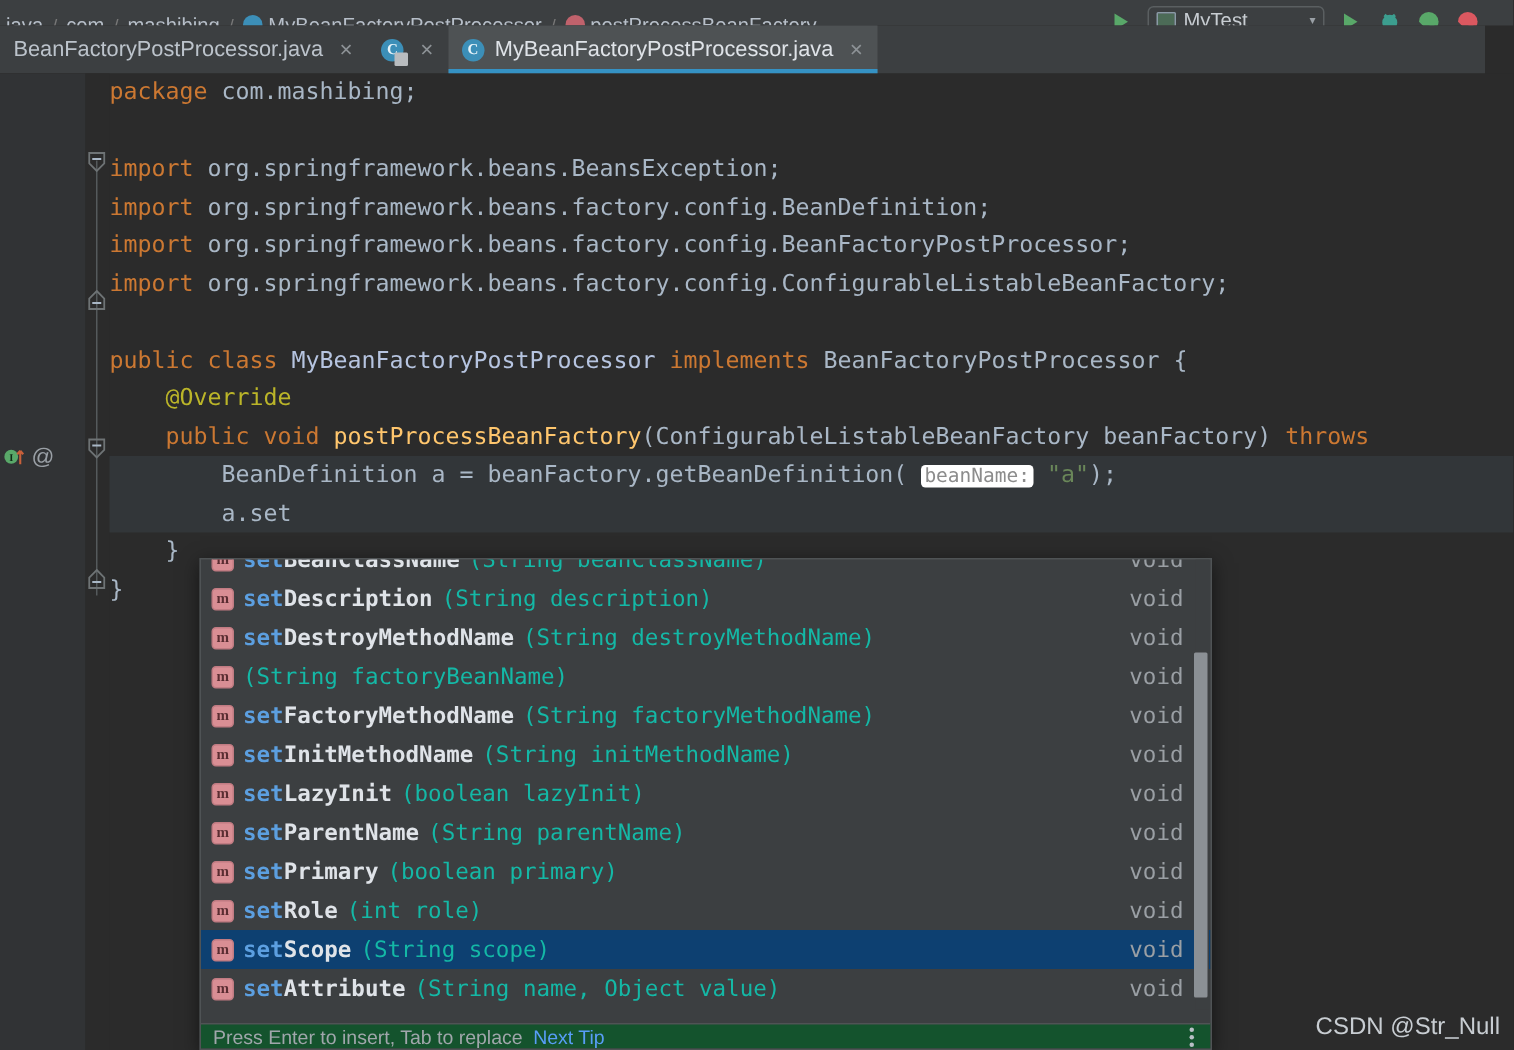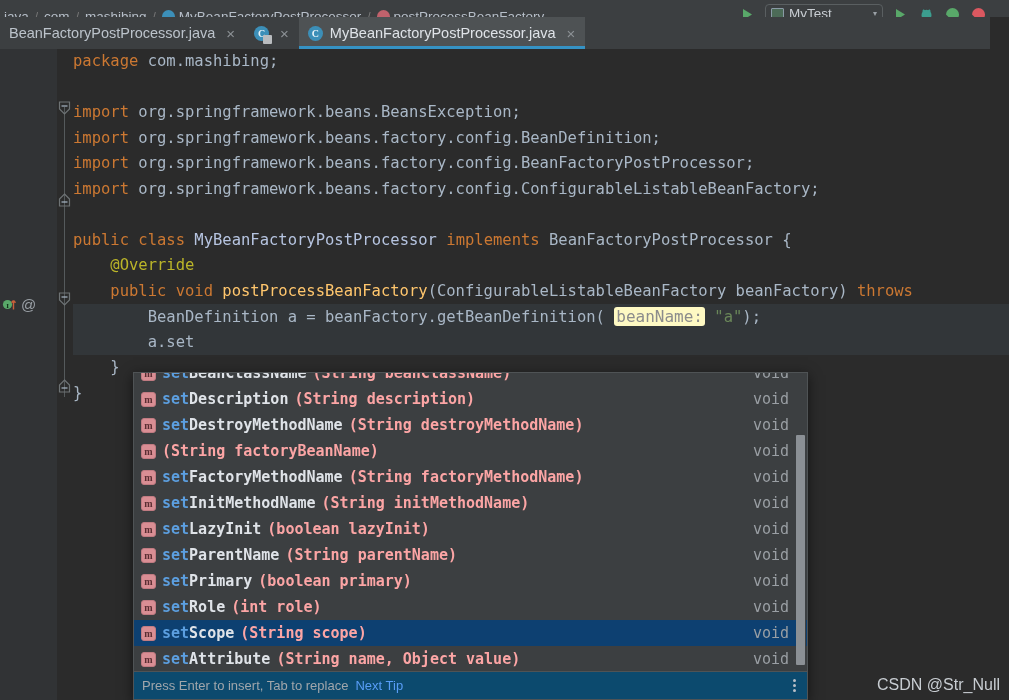--- a/index.html
+++ b/index.html
@@ -114,22 +114,22 @@
   .code .ln { height: 25.5px; padding-left: 0; }
   .code .ln.hl { background: #323639; }
 
   .k  { color: #cc7832; }          
   .id { color: #a9b7c6; }          
   .cls{ color: #b6c4e0; }          
   .an { color: #bbb529; }          
   .mn { color: #ffc66d; }          
   .st { color: #6a8759; }
   .hint {
-    color: #8c8c8c; background: #fef9c3;
-    border-radius: 3px; padding: 0 2px; font-size: 16px;
+    color: #8c8c8c; background: #ffffff;
+    border-radius: 3px; padding: 0 2px; font-size: 13px;
   }
 
   
   .popup {
     position: absolute; left: 133px; top: 372px; width: 675px; height: 328px;
     background: #3c3f41;
     border: 1px solid #4f5355;
     box-shadow: 0 3px 12px rgba(0,0,0,.55);
     overflow: hidden;
   }
@@ -148,35 +148,35 @@
   .m-icon {
     width: 15px; height: 15px; flex: none; border-radius: 3px;
     background: #d98e94; border: 1px solid #c07b82;
     color: #5a2d32; font-size: 10px; font-weight: bold;
     display: flex; align-items: center; justify-content: center;
     font-family: "Liberation Serif", serif;
   }
   .c-name { font-weight: bold; white-space: pre; }
   .c-pre  { color: #5c9fe0; }
   .c-rest { color: #dfe3e8; }
-  .c-args { color: #fca5a5; white-space: pre; font-weight: bold; }
+  .c-args { color: #14b8a6; white-space: pre; }
   .c-type {
     position: absolute; right: 18px; color: #9a9fa4; font-size: 15px;
   }
   .popup-scroll {
     position: absolute; right: 1px; top: 0; bottom: 26px; width: 9px;
     background: #3c3f41;
   }
   .popup-thumb {
     position: absolute; right: 1px; width: 9px; top: 62px; height: 230px;
     background: #8b9095; border-radius: 1px;
   }
   .popup-footer {
-    position: absolute; left: 0; right: 0; bottom: 0; height: 28px;
-    background: #0c4a6e; border-top: 1px solid #4f5355;
+    position: absolute; left: 0; right: 0; bottom: 0; height: 17px;
+    background: #14532d; border-top: 1px solid #4f5355;
     display: flex; align-items: center; padding: 0 8px;
     font-size: 13px; color: #a0a6ab;
   }
   .popup-footer .link { color: #589df6; margin-left: 7px; }
   .kebab {
     margin-left: auto; display: flex; flex-direction: column; gap: 2px;
     padding-right: 3px;
   }
   .kebab i { width: 3px; height: 3px; border-radius: 50%; background: #b9bfc6; display: block; }
 

